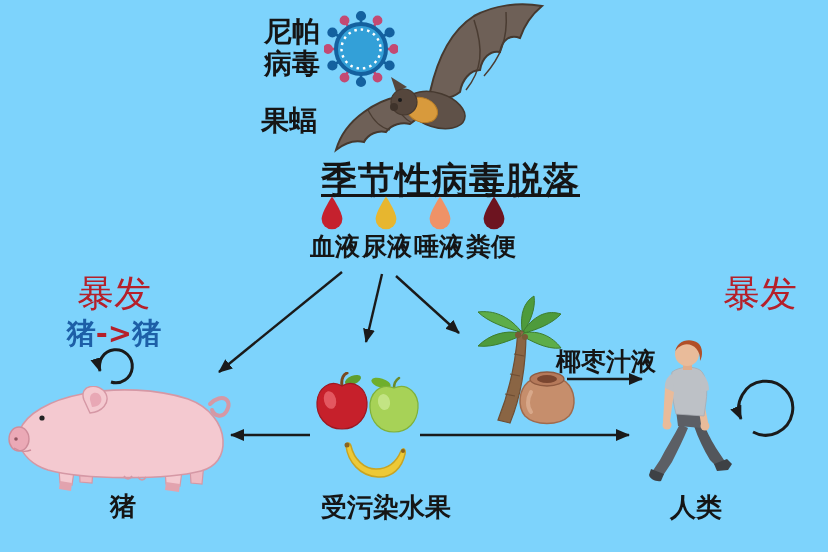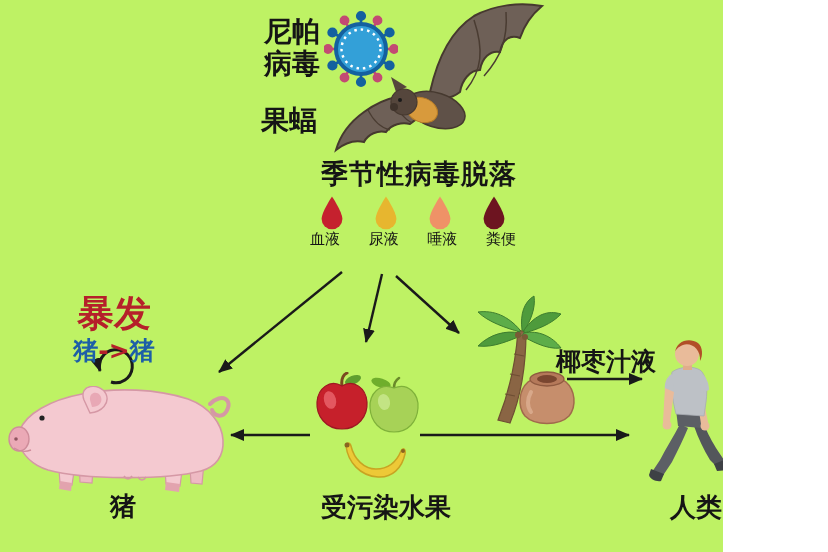--- a/index.html
+++ b/index.html
@@ -1,33 +1,33 @@
 <!DOCTYPE html>
 <html><head>
 <meta charset="utf-8">
 <style>
   html,body{margin:0;padding:0;background:#ffffff;}
   #canvas{
-    position:relative;width:723px;height:552px;background:#bef264;overflow:hidden;
+    position:relative;width:828px;height:552px;background:#7dd3fc;overflow:hidden;
     font-family:"DejaVu Sans","Liberation Sans",sans-serif;color:#151515;
   }
   .abs{position:absolute;}
   .lbl{font-weight:bold;color:#151515;white-space:nowrap;}
   .nipah{width:64px;white-space:normal;word-break:break-all;font-size:28px;line-height:1.15;font-weight:bold;}
   .big-label{font-size:28px;}
-  .shed{font-size:27px;letter-spacing:1px;}
+  .shed{font-size:36px;letter-spacing:1px;text-decoration:underline;}
   .drops{display:flex;justify-content:space-between;align-items:flex-end;}
   .secretion-row{display:flex;justify-content:space-between;}
-  .secretion-row span{font-size:15px;font-weight:normal;}
+  .secretion-row span{font-size:25px;font-weight:bold;}
   .outbreak{text-align:center;}
-  .outbreak .title{font-size:37px;font-weight:bold;color:#b5202a;line-height:1.1;margin-top:20px;}
+  .outbreak .title{font-size:37px;font-weight:normal;color:#b5202a;line-height:1.1;}
   .route{font-weight:bold;line-height:1.25;}
   .route .ep{color:#1d5fa7;}
   .route .ar{color:#b5202a;}
-  .route-pig{font-size:25px;}
+  .route-pig{font-size:29px;}
   .route-human{font-size:23px;}
   .caption{font-size:26px;font-weight:bold;text-align:center;line-height:1.12;}
   .caption .sub{font-size:26px;}
   svg{display:block;}
 </style>
 </head>
 <body>
 
 <div id="canvas">
 

